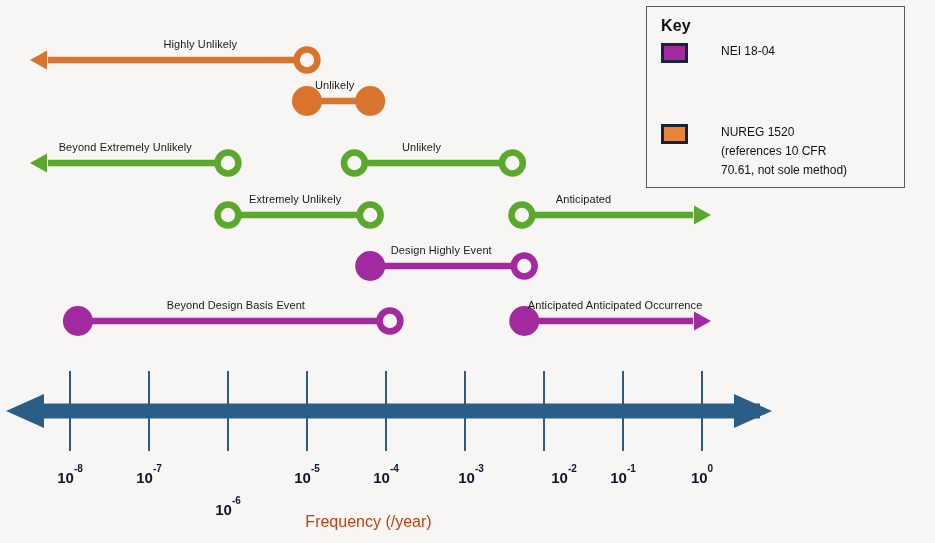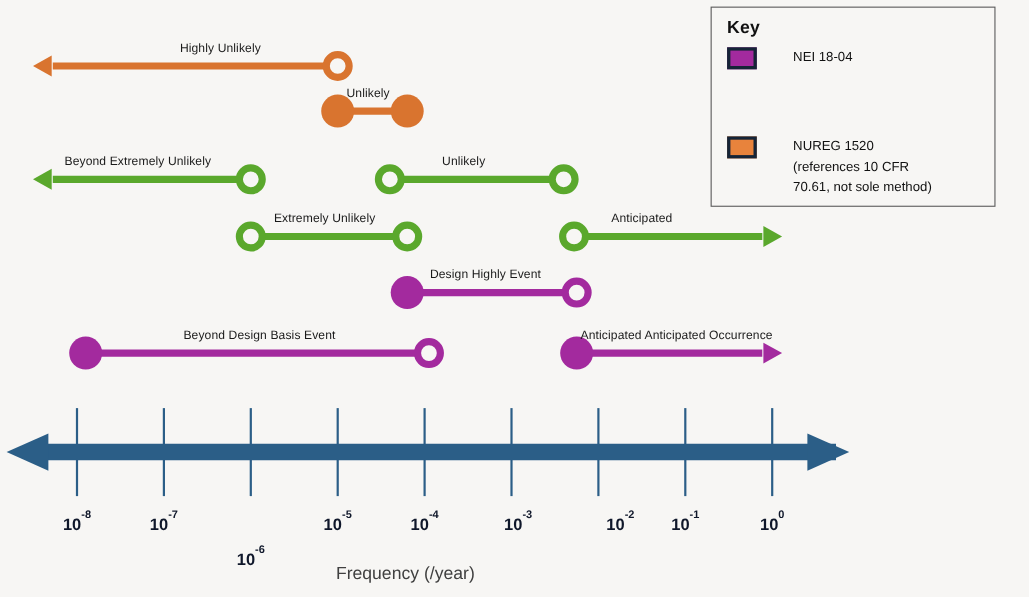--- a/index.html
+++ b/index.html
@@ -54,21 +54,21 @@
   .tick-label{
     position:absolute;
     transform:translateX(-50%);
     font-size:15px;font-weight:bold;color:#0f172a;
     top:468px;
     white-space:nowrap;
   }
   .tick-label sup{font-size:10px;font-weight:bold;top:-.55em;position:relative;}
   .axis-title{
     position:absolute;top:513px;left:0;width:777px;
-    text-align:center;font-size:16px;color:#404040;
+    text-align:center;font-size:16px;color:#c2410c;
   }
   .axis-title span{position:relative;left:-20px;}
 
   
   .band-label{
     position:absolute;
     font-size:11px;
     color:#1a1a1a;
     white-space:nowrap;
     transform:translate(-50%,-50%);

